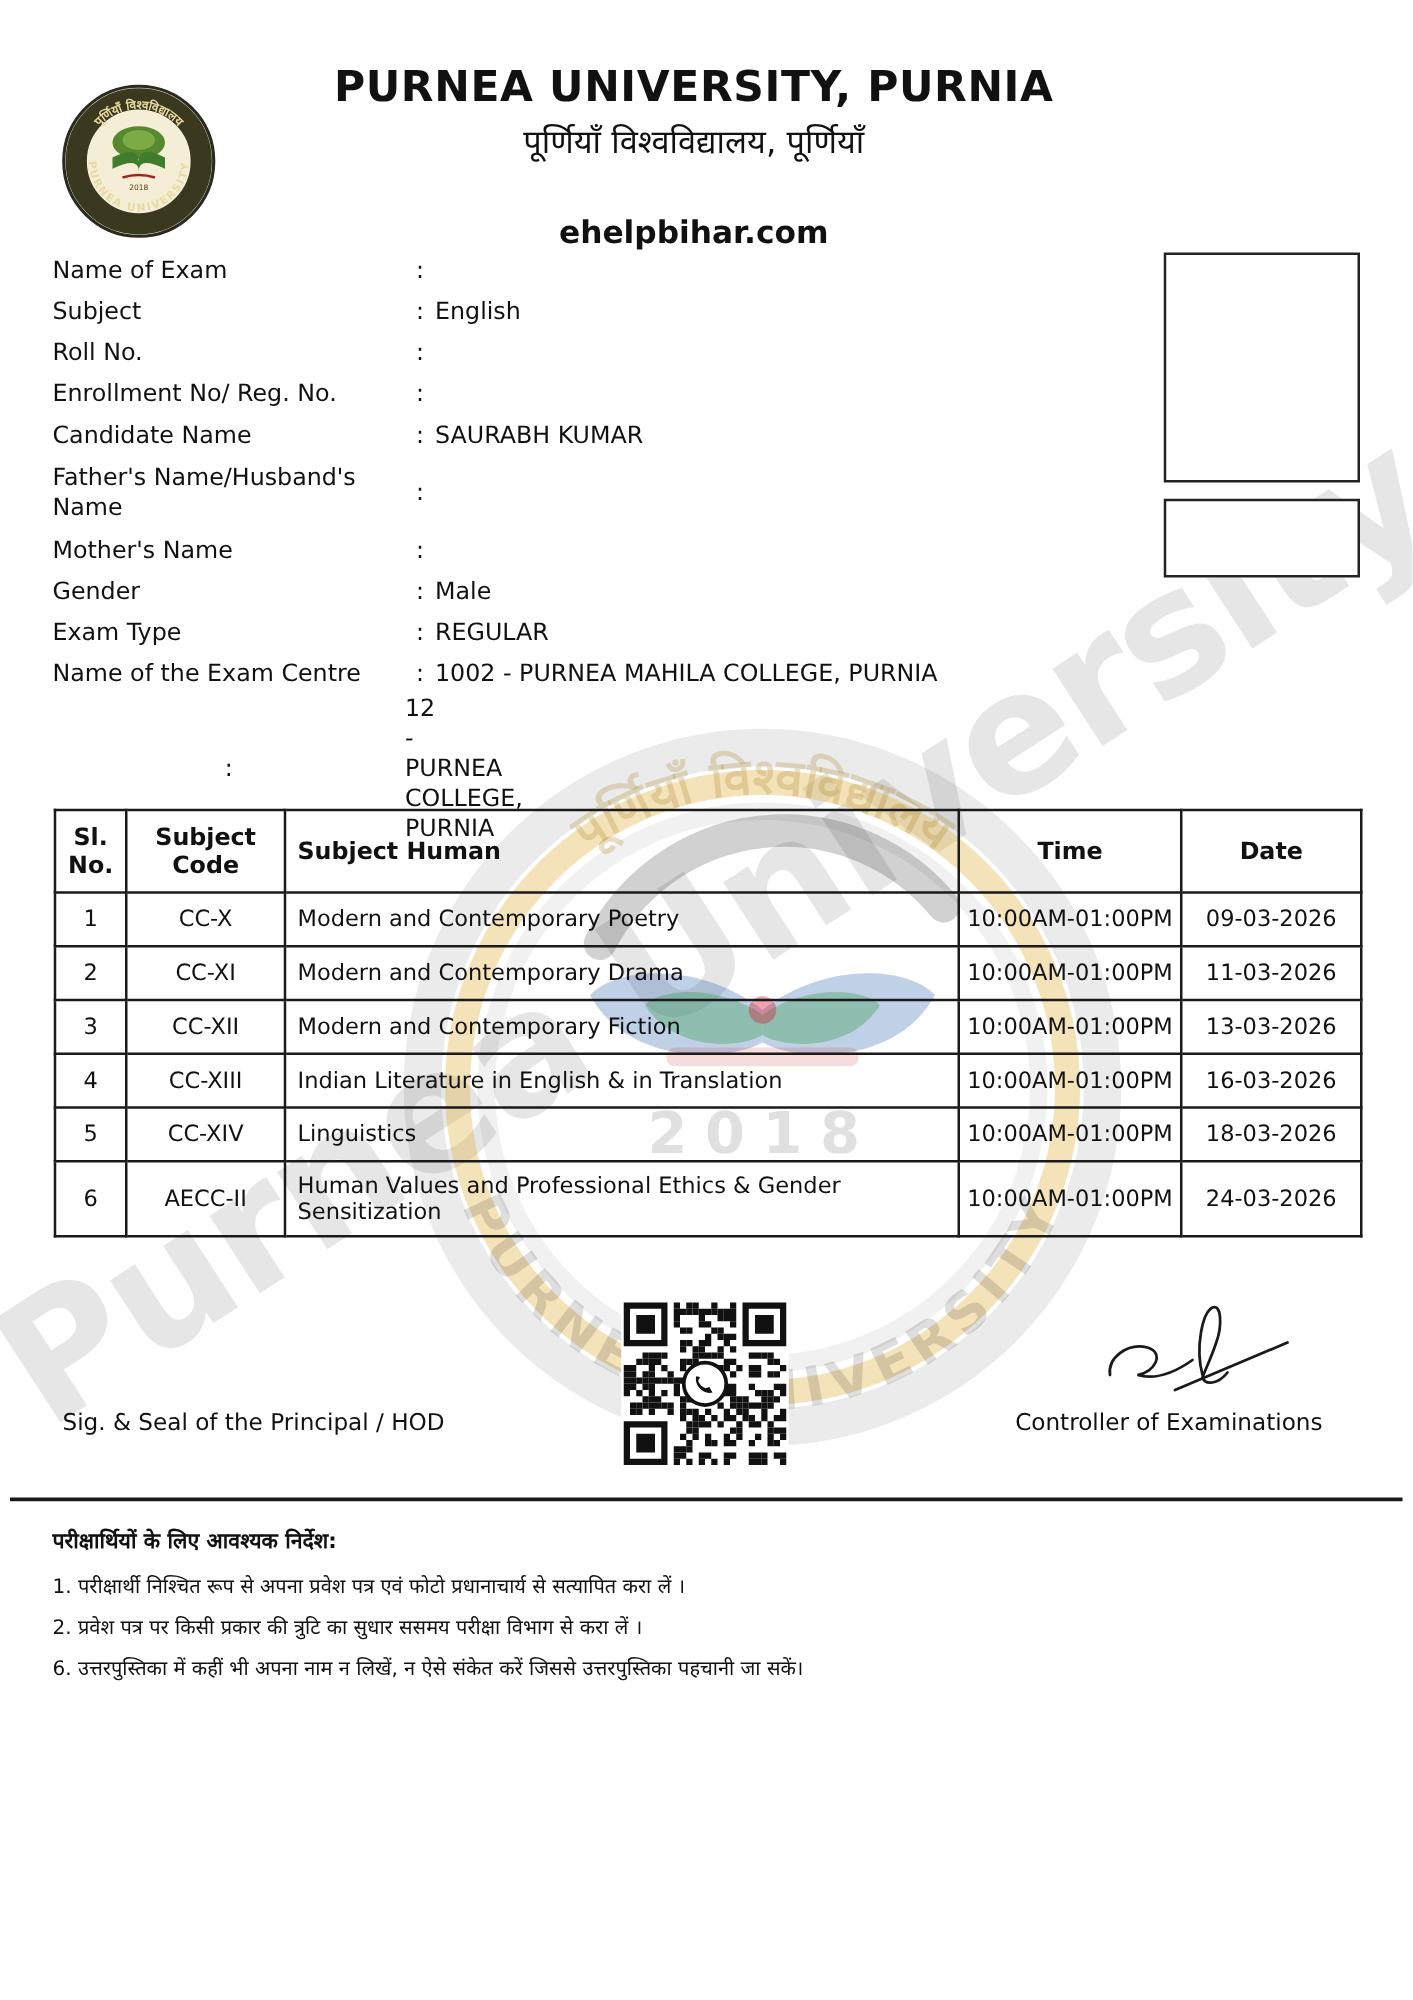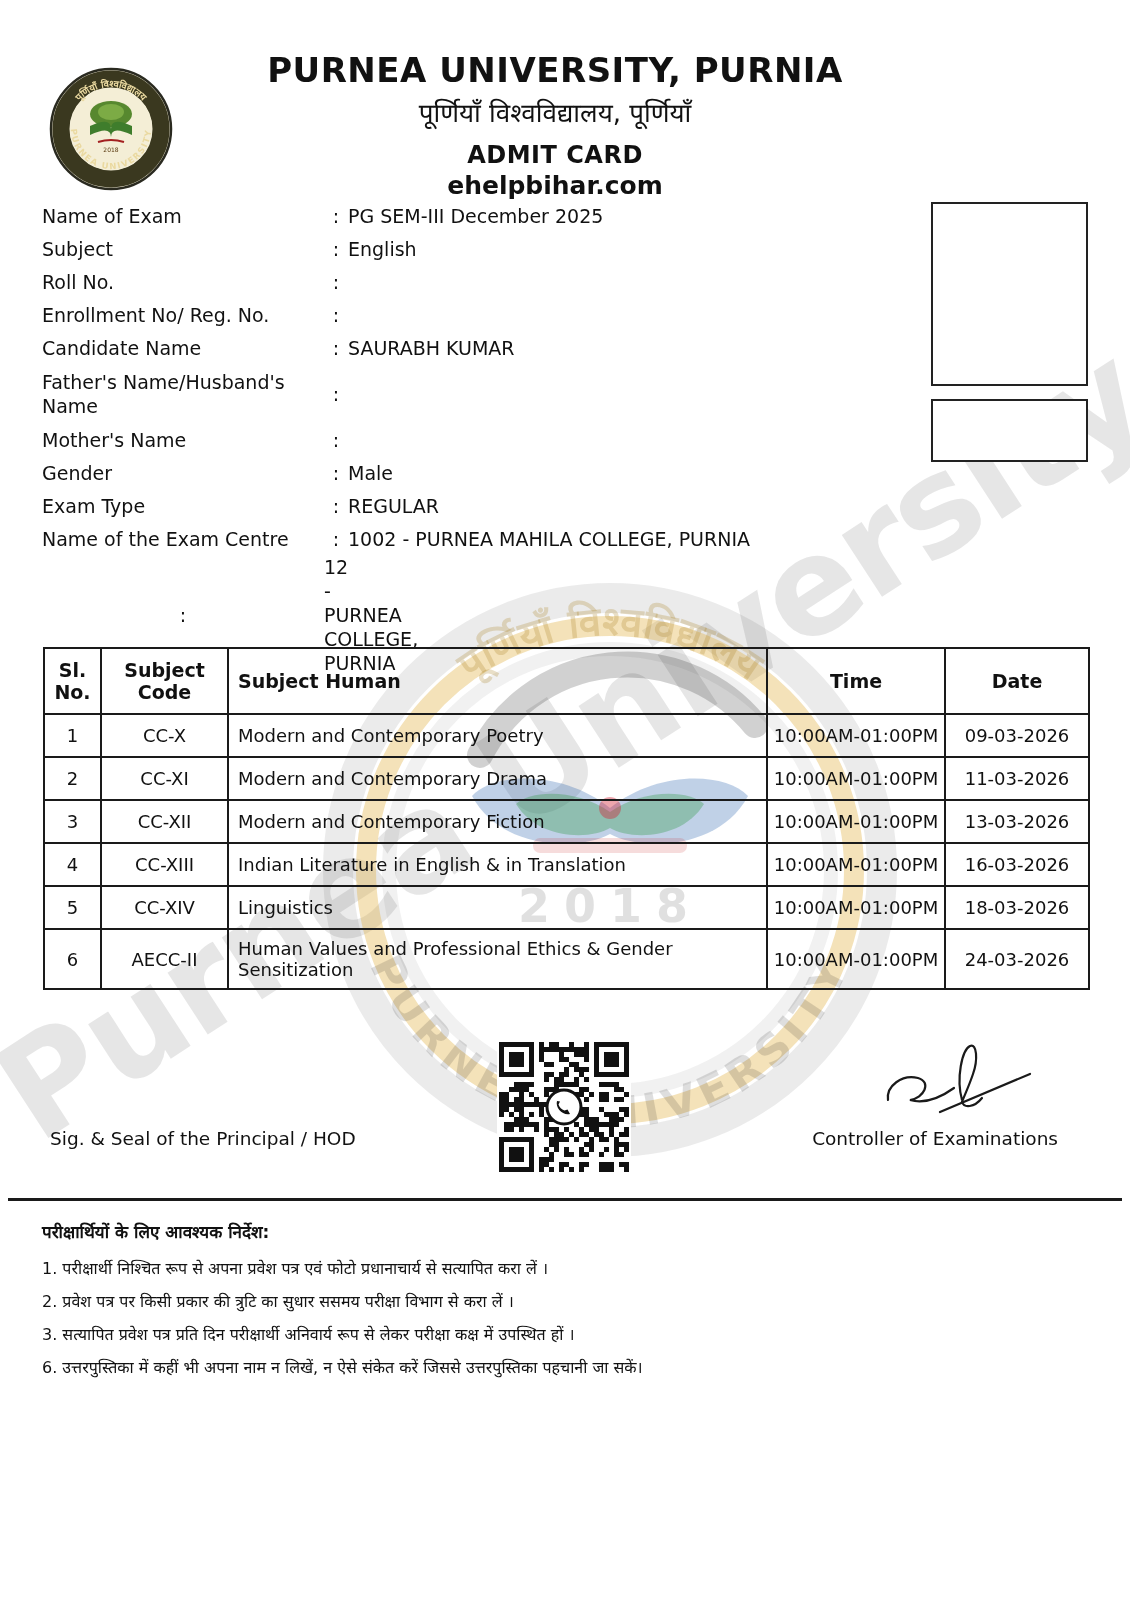--- a/index.html
+++ b/index.html
@@ -100,28 +100,26 @@
     </text>
     <ellipse cx="63" cy="48" rx="21" ry="13" fill="#57882f"></ellipse>
     <ellipse cx="63" cy="46" rx="13" ry="8" fill="#7cab45"></ellipse>
     <path d="M 42,60 Q 63,50 63,63 Q 63,50 84,60 L 84,69 Q 63,59 63,71 Q 63,59 42,69 Z" fill="#3f7d2c"></path>
     <path d="M 50,76 q 13,-4 26,0" stroke="#a32020" stroke-width="2" fill="none"></path>
     <text x="63" y="86" font-size="6" text-anchor="middle" fill="#5a3a10">2018</text>
   </svg>
 
   <div class="title">PURNEA UNIVERSITY, PURNIA</div>
   <div class="subtitle">पूर्णियाँ विश्वविद्यालय, पूर्णियाँ</div>
-  <div class="admit">ADMIT CARD</div>
   <div class="site">ehelpbihar.com</div>
 
   <div class="fields">
     <div class="frow">
       <span>Name of Exam</span>
       <span class="fcolon">:</span>
-      <span>PG SEM-III December 2025</span>
     </div>
     <div class="frow">
       <span>Subject</span>
       <span class="fcolon">:</span>
       <span>English</span>
     </div>
     <div class="frow">
       <span>Roll No.</span>
       <span class="fcolon">:</span>
       <span></span>
@@ -499,17 +497,16 @@
 
   <div class="principal-label">Sig. &amp; Seal of the Principal / HOD</div>
   <div class="controller-label">Controller of Examinations</div>
 
   <div class="divider"></div>
 
   <div class="instructions">
     <div class="ih">परीक्षार्थियों के लिए आवश्यक निर्देश:</div>
     <div class="it">1. परीक्षार्थी निश्चित रूप से अपना प्रवेश पत्र एवं फोटो प्रधानाचार्य से सत्यापित करा लें ।</div>
     <div class="it">2. प्रवेश पत्र पर किसी प्रकार की त्रुटि का सुधार ससमय परीक्षा विभाग से करा लें ।</div>
-    <div class="it">3. सत्यापित प्रवेश पत्र प्रति दिन परीक्षार्थी अनिवार्य रूप से लेकर परीक्षा कक्ष में उपस्थित हों ।</div>
     <div class="it">6. उत्तरपुस्तिका में कहीं भी अपना नाम न लिखें, न ऐसे संकेत करें जिससे उत्तरपुस्तिका पहचानी जा सकें।</div>
   </div>
 
 </div>
 
 </body></html>

